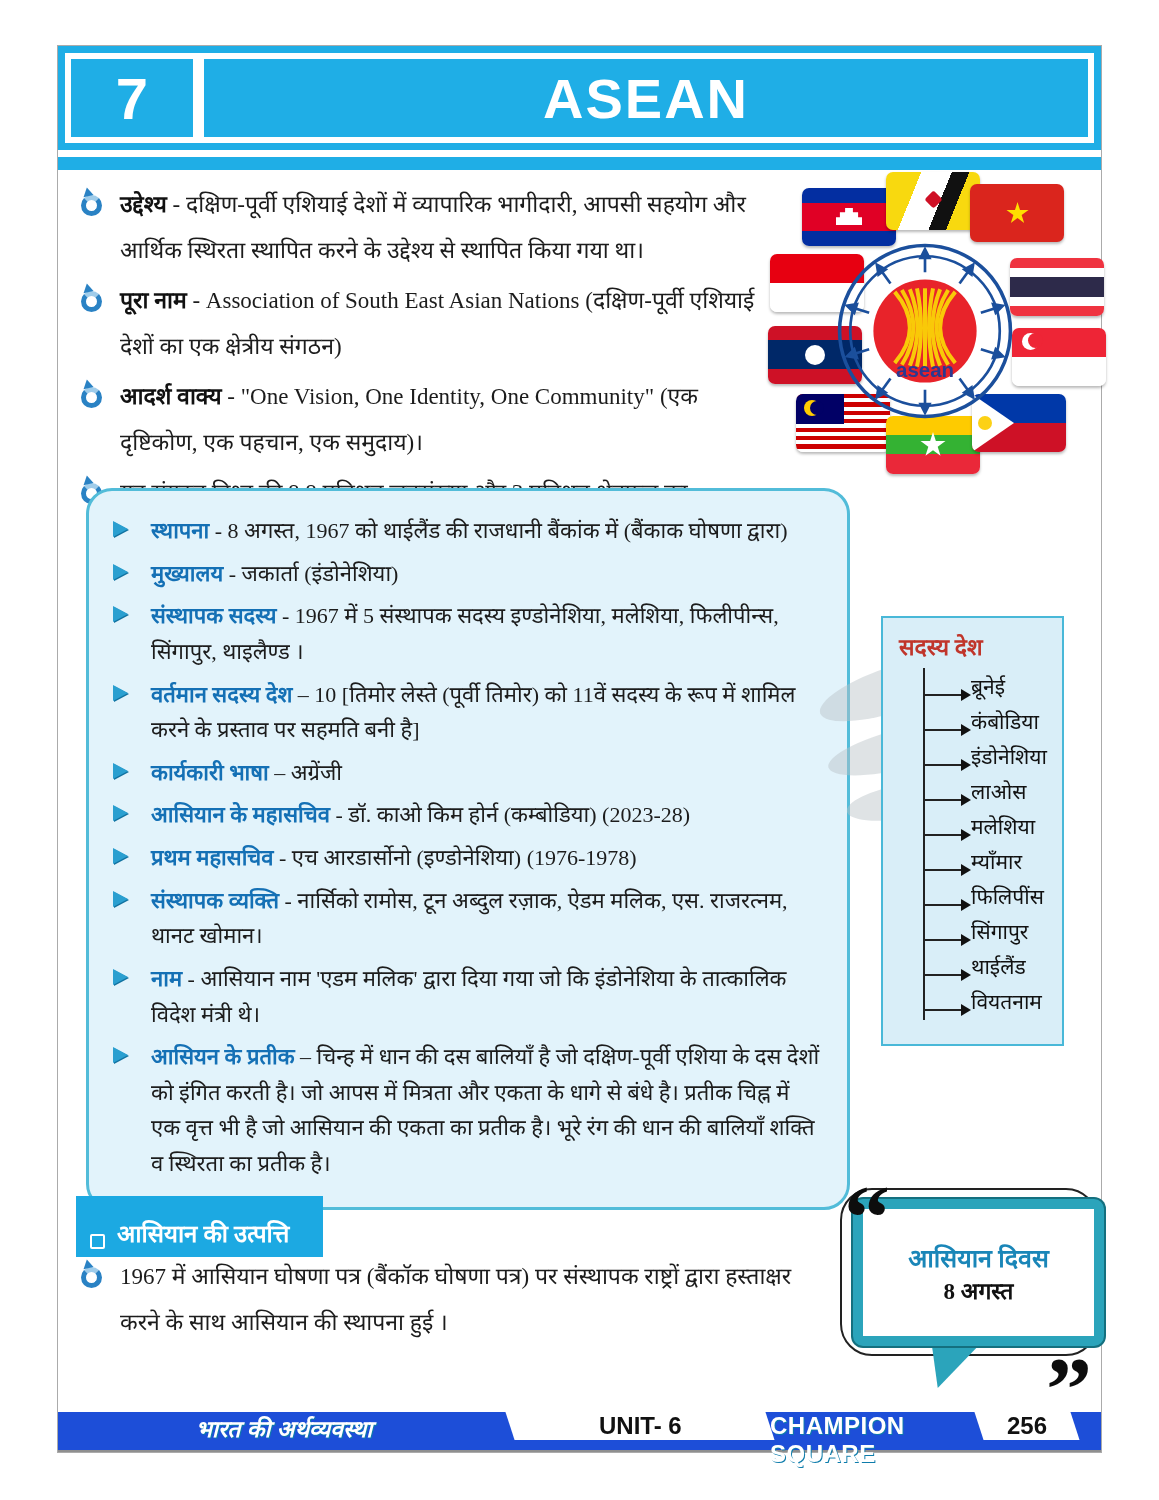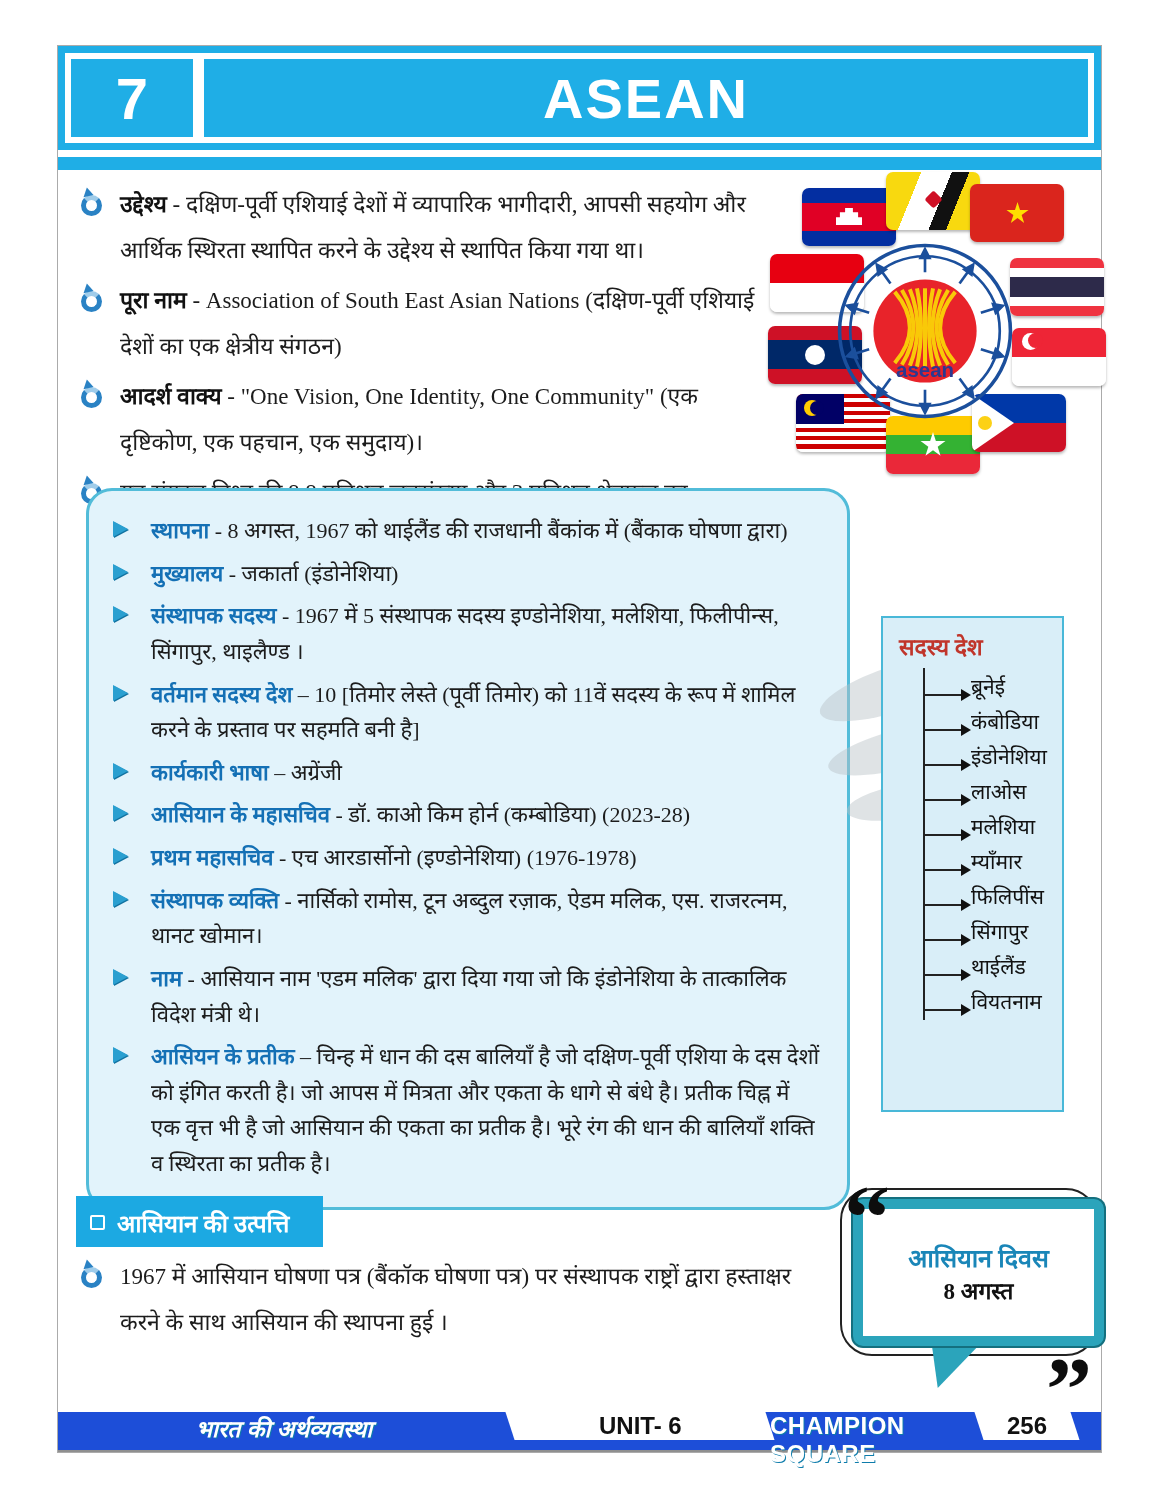--- a/index.html
+++ b/index.html
@@ -69,33 +69,33 @@
               border-left:15px solid #2a9fd0; filter:drop-shadow(1px 1px 0 #11719f); }
 
   
   .watermark { position:absolute; left:758px; top:598px; width:170px; height:190px; opacity:.45; }
   .watermark div { position:absolute; background:#b9c2c7; border-radius:50%; }
   .wm1 { left:0; top:20px; width:170px; height:46px; transform:rotate(-18deg); }
   .wm2 { left:10px; top:84px; width:160px; height:40px; transform:rotate(-14deg); }
   .wm3 { left:30px; top:140px; width:120px; height:34px; transform:rotate(-10deg); }
 
   
-  .member-box { position:absolute; left:823px; top:570px; width:183px; height:496px;
+  .member-box { position:absolute; left:823px; top:570px; width:183px; height:430px;
                 background:#d9eef8; border:2px solid #49b8d8; padding:12px 6px 0 16px; }
   .member-title { color:#c0352b; font-weight:bold; font-size:23px; }
   .member-tree { list-style:none; position:relative; margin:8px 0 0 24px; }
   .member-tree::before { content:""; position:absolute; left:0; top:-2px; height:352px; width:2px; background:#222; }
   .member-tree li { position:relative; padding-left:48px; font-size:21px; height:35px; line-height:35px; color:#111; }
   .member-tree li::before { content:""; position:absolute; left:0; top:24px; width:38px; height:2px; background:#222; }
   .member-tree li::after { content:""; position:absolute; left:38px; top:19px; width:0; height:0;
                            border:6px solid transparent; border-left:10px solid #111; }
 
   
-  .section-header { position:absolute; left:18px; top:1150px; display:inline-flex; align-items:center;
-                    background:#1ca9e2; color:#fff; font-weight:bold; font-size:24px; padding:10px 34px 8px 14px; }
+  .section-header { position:absolute; left:18px; top:1150px; display:inline-flex; align-items:flex-end;
+                    background:#1ca9e2; color:#fff; font-weight:bold; font-size:24px; padding:20px 34px 8px 14px; }
   .sq-icon { display:inline-block; width:15px; height:15px; border:2.5px solid #fff; border-radius:2px; margin-right:12px; }
   .origin-item { position:absolute; left:22px; top:1208px; width:736px; padding-left:40px;
                  font-size:23px; line-height:2.0; color:#1c1c1c; }
 
   
   .quote-wrap { position:absolute; left:782px; top:1126px; width:266px; height:218px; font-family:"Liberation Serif",serif; }
   .quote-outline { position:absolute; left:0; top:16px; right:8px; bottom:34px; border:2px solid #222; border-radius:32px; }
   .quote-bubble { position:absolute; left:13px; top:27px; right:2px; bottom:44px; background:#fff;
                   border:10px solid #2ba4bb; border-radius:10px; box-shadow:0 0 0 2px #14707f;
                   display:flex; flex-direction:column; align-items:center; justify-content:center; gap:0; }

